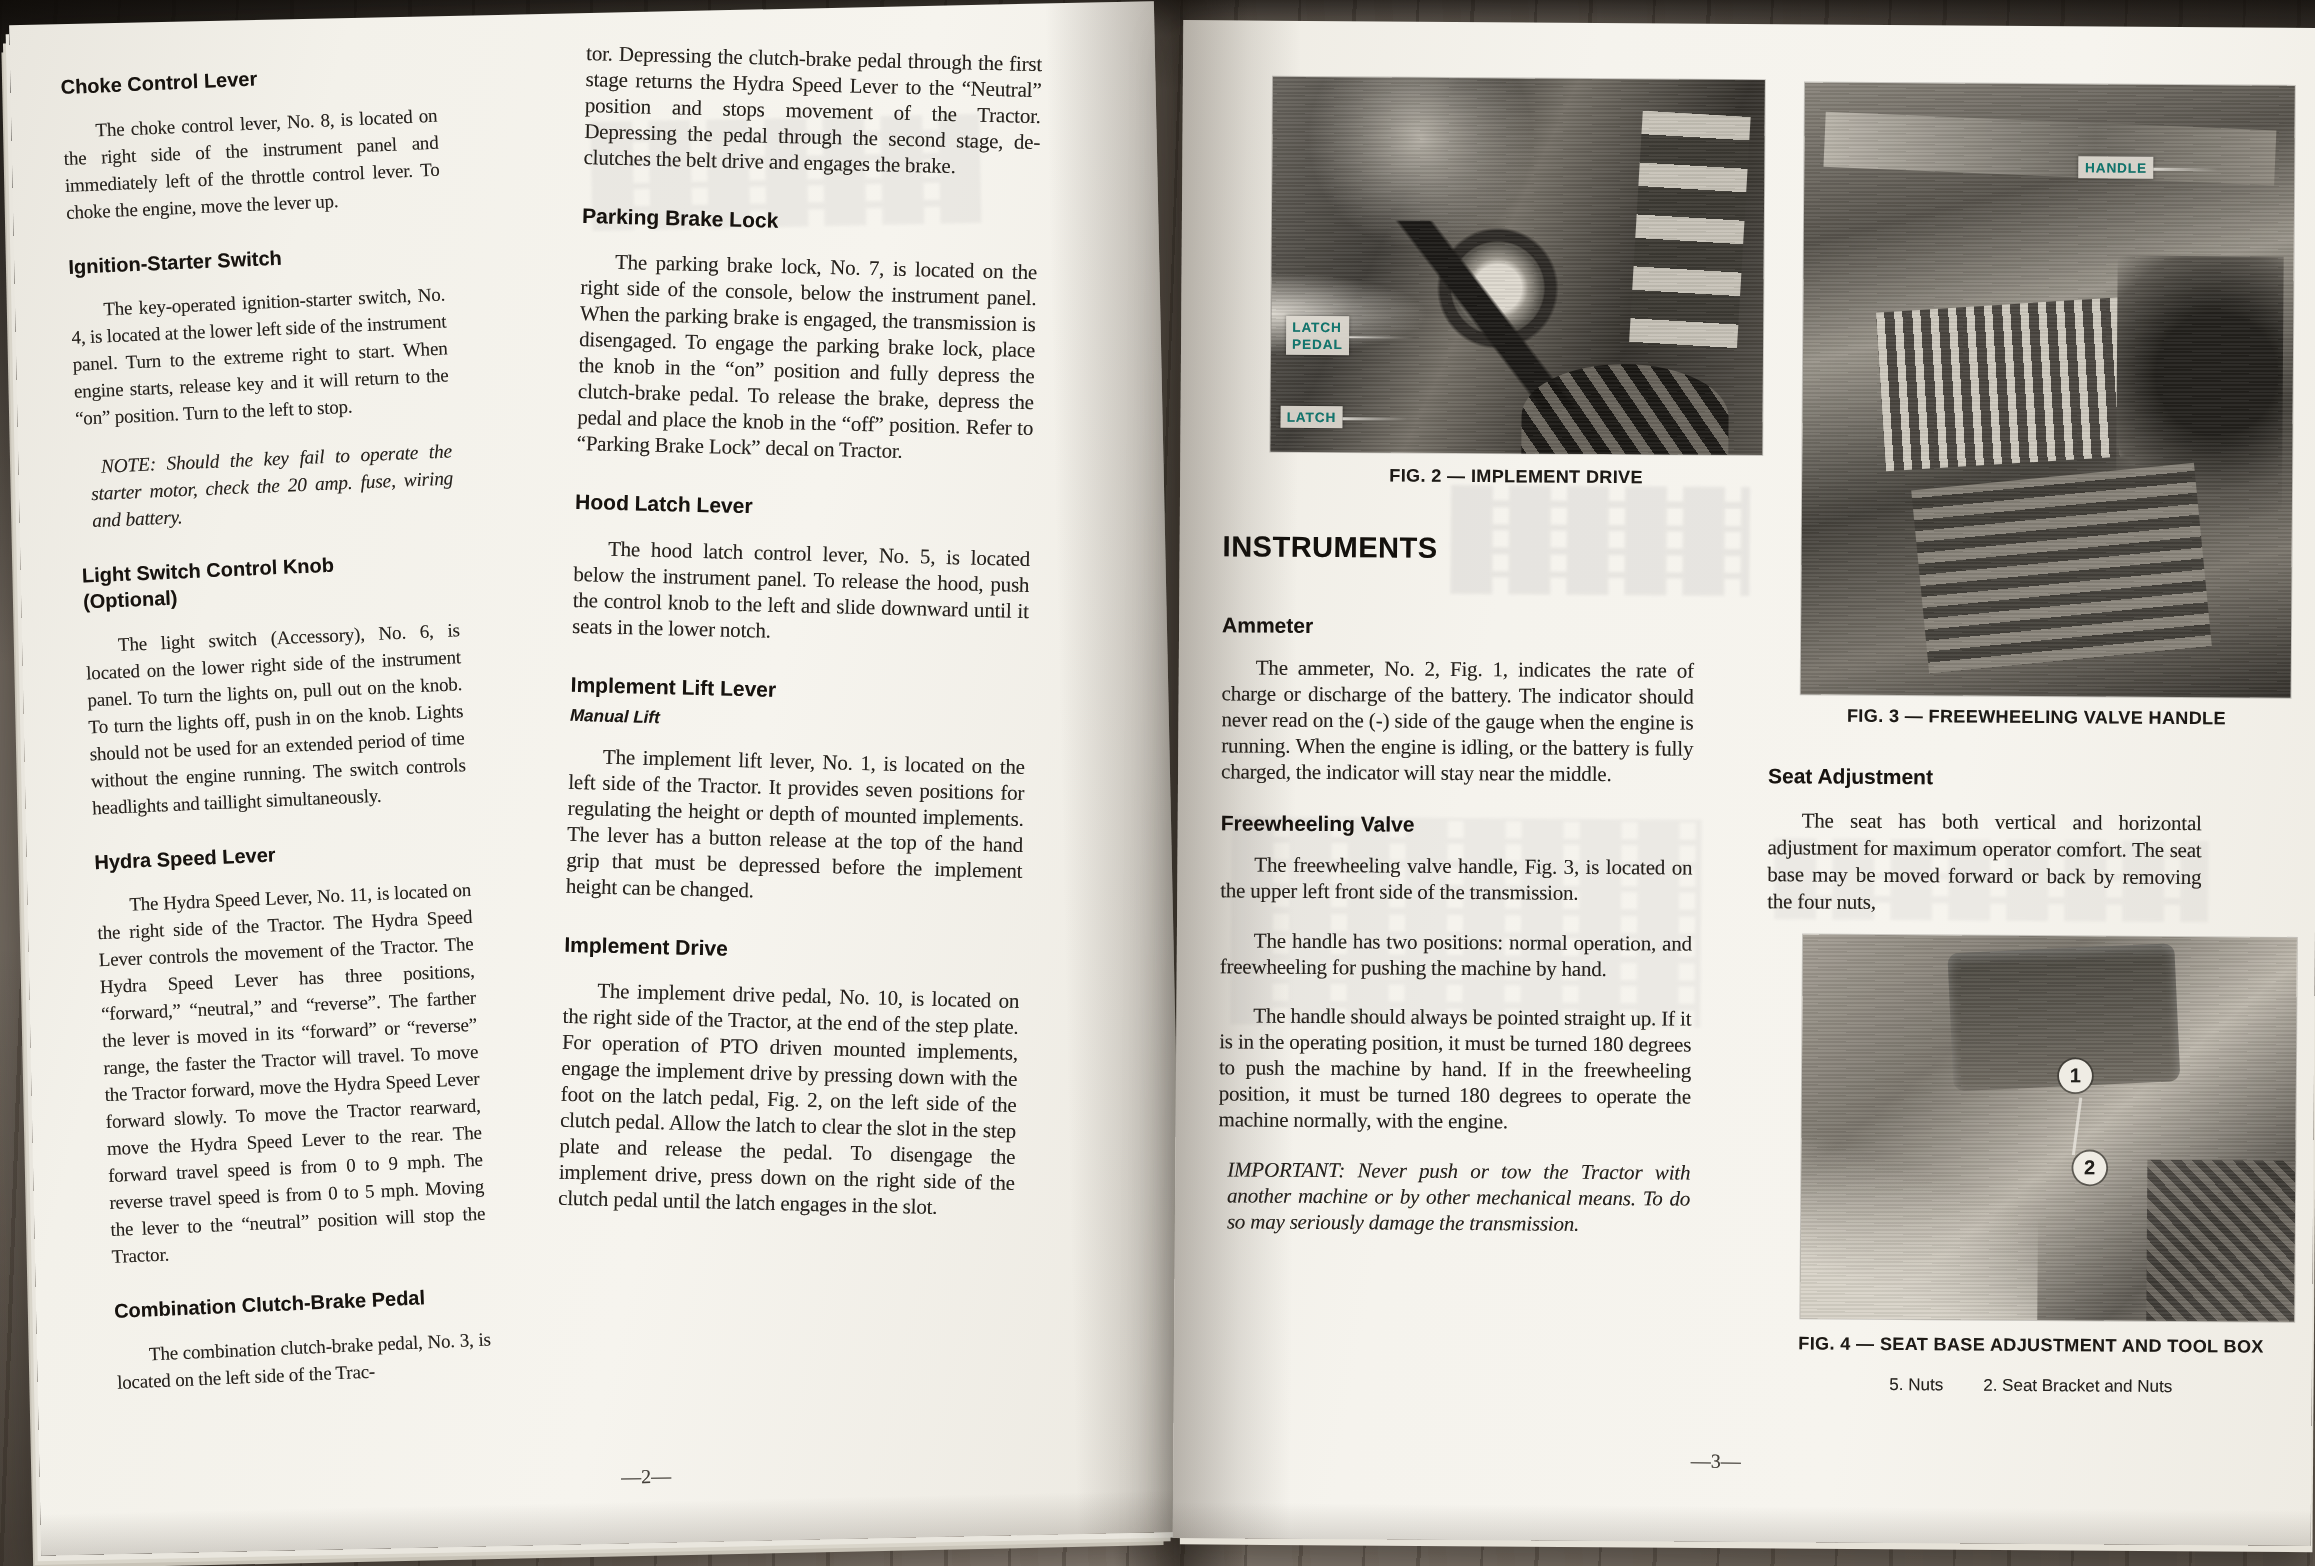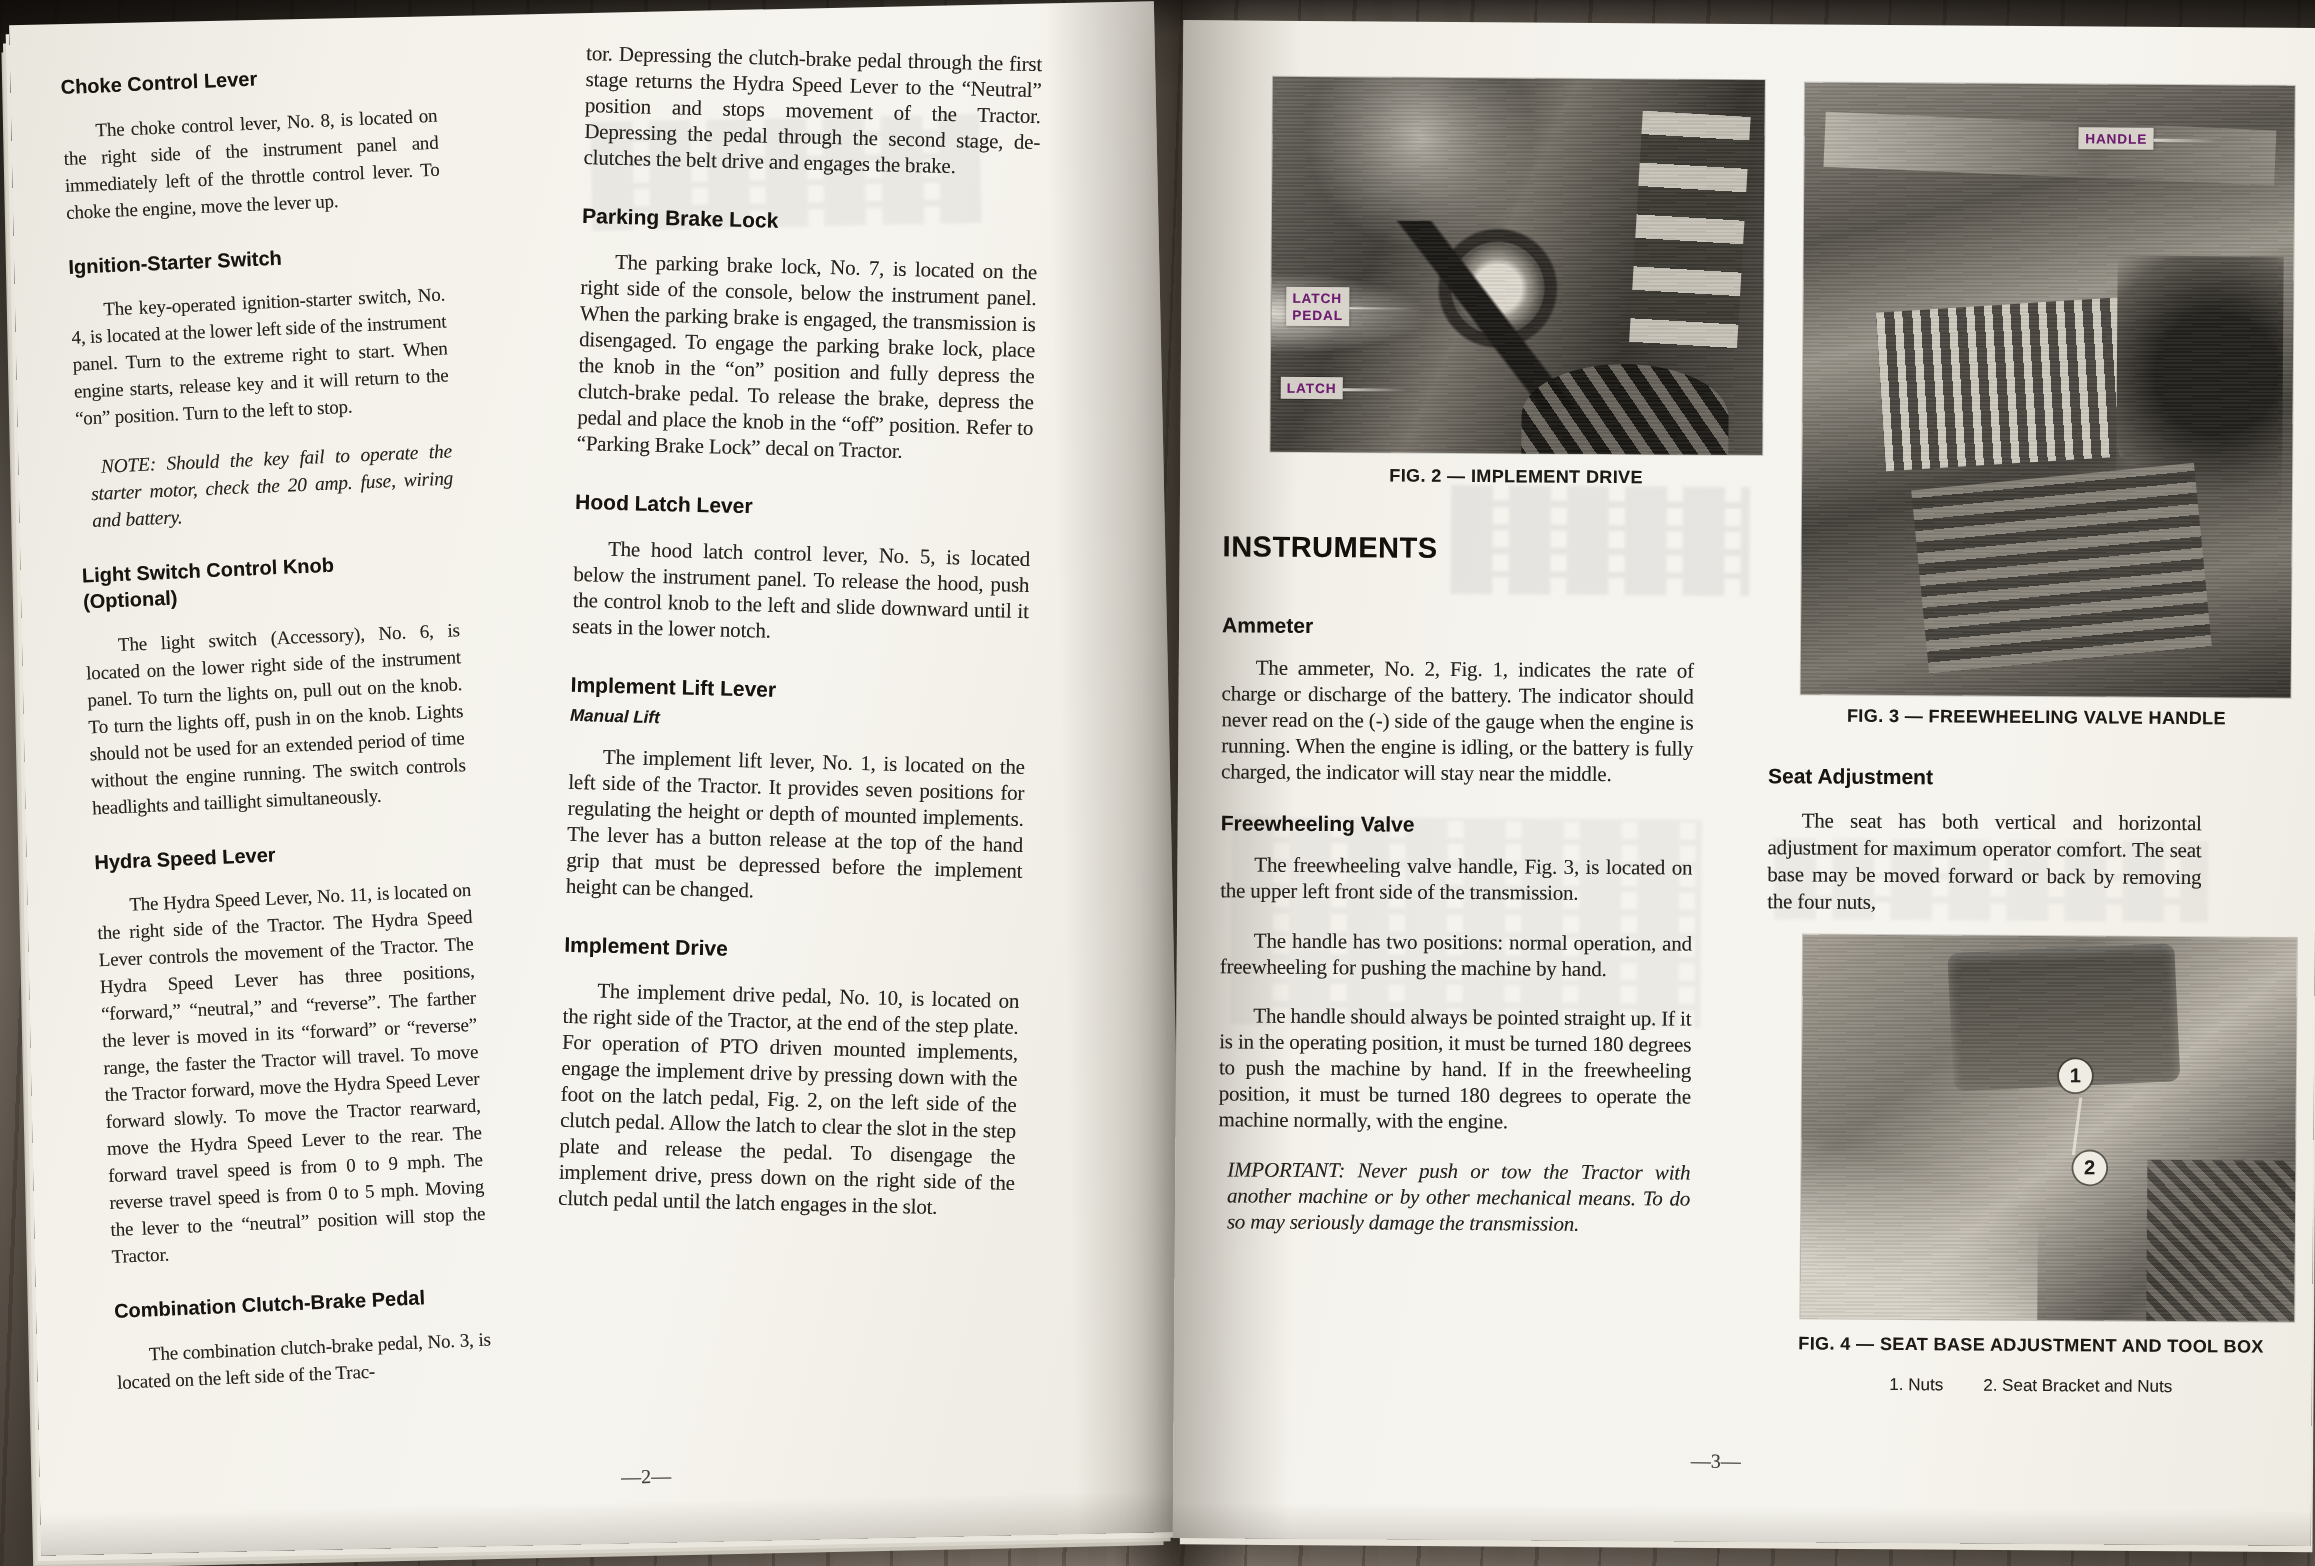--- a/index.html
+++ b/index.html
@@ -107,22 +107,22 @@
   .fig4 .floor{position:absolute;left:0;bottom:0;width:48%;height:48%;
     background:linear-gradient(20deg, #d8d3c8 20%, transparent 70%);}
   .fig4 .mesh{position:absolute;right:0;bottom:0;width:30%;height:42%;opacity:.7;
     background:repeating-linear-gradient(45deg, #2e2b27 0 7.2px, #6e6961 7.2px 14.5px);}
   .callout{position:absolute;width:33px;height:33px;border-radius:50%;background:#efece4;color:#22201c;
     font:bold 20px/33px "Liberation Sans",sans-serif;text-align:center;box-shadow:0 0 0 1.8px rgba(40,38,34,.6);}
   .callout-1{left:52%;top:32%;}
   .callout-2{left:55%;top:56%;}
   .callout-line{position:absolute;left:55.5%;top:42%;width:2.7px;height:15%;background:rgba(240,237,230,.7);transform:rotate(7deg);}
 
-  .chip{position:absolute;background:rgba(222,218,209,.92);color:#701a75;padding:2.7px 6.3px;letter-spacing:0.9px;
-    font:bold 13.6px/17px "Liberation Sans",sans-serif;white-space:pre-line;box-shadow:0 0 3.6px rgba(0,0,0,.45);}
+  .chip{position:absolute;background:rgba(222,218,209,.92);color:#0f766e;padding:2.7px 6.3px;letter-spacing:0.9px;
+    font:bold 13.6px/17px "Liberation Sans",sans-serif;white-space:pre-line;box-shadow:0 0 3.6px rgba(0,0,0,.45);margin-top:29px;}
   .chip::after{content:"";position:absolute;left:100%;top:50%;width:65px;height:2.7px;
     background:linear-gradient(90deg, rgba(235,232,225,.85), rgba(235,232,225,0));}
   .chip-latchpedal{left:3%;top:56%;}
   .chip-latch{left:2%;top:80%;}
   .chip-handle{left:56%;top:7%;}
 
   
   .ghost{position:absolute;opacity:.10;filter:blur(1.4px);pointer-events:none;
     background:
       repeating-linear-gradient(90deg, #6f6d74 0 42px, transparent 42px 58px),
@@ -218,20 +218,20 @@
       <div class="seatback"></div>
       <div class="floor"></div>
       <div class="mesh"></div>
       <div class="grain"></div>
       <div class="callout-line"></div>
       <div class="callout callout-1">1</div>
       <div class="callout callout-2">2</div>
     </div>
     <div class="caption cap-fig4">FIG. 4 — SEAT BASE ADJUSTMENT AND TOOL BOX</div>
     <div class="legend">
-      <span>1. Nuts</span>
+      <span>5. Nuts</span>
       <span>2. Seat Bracket and Nuts</span>
     </div>
 
     <div class="pagenum">—3—</div>
   </div>
 </div>
 
 
 </body></html>

